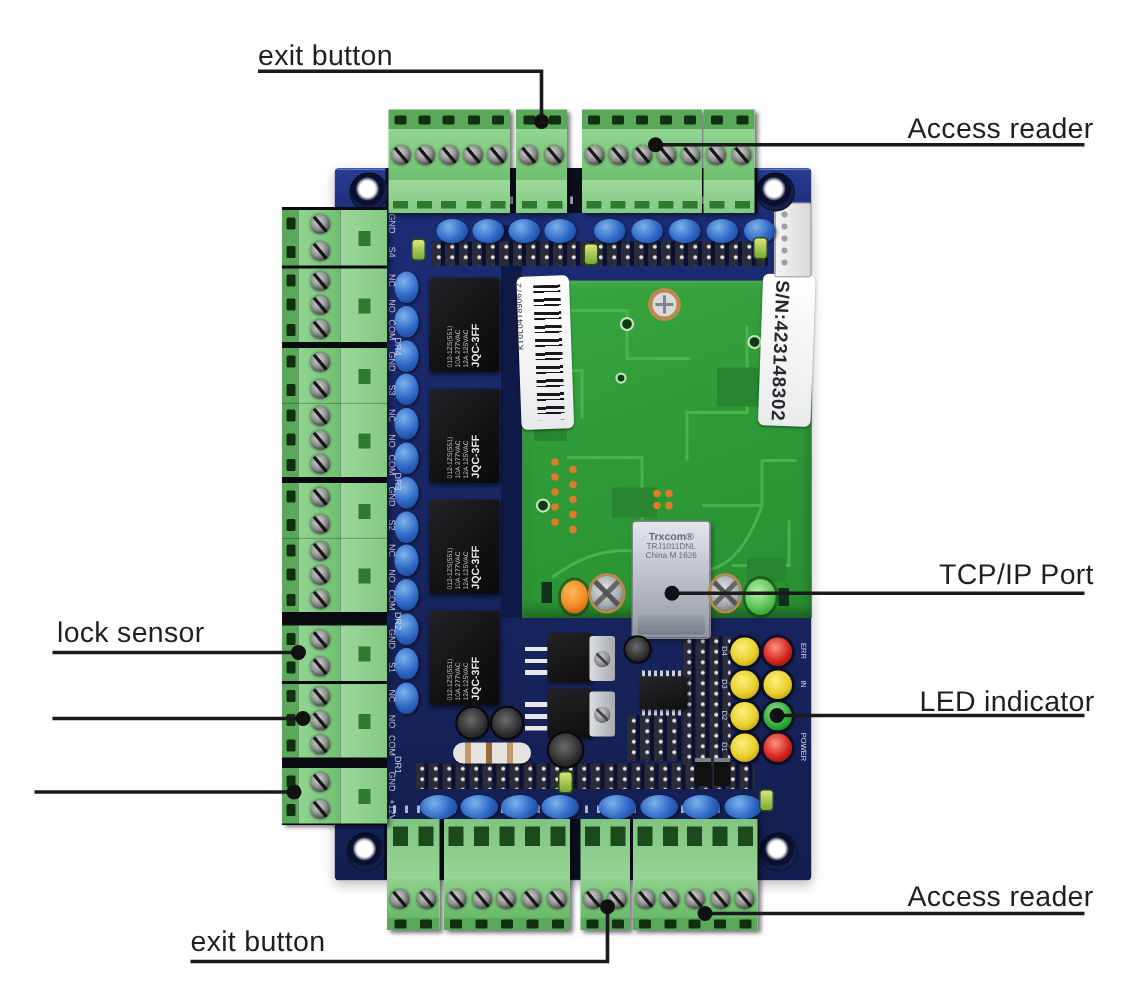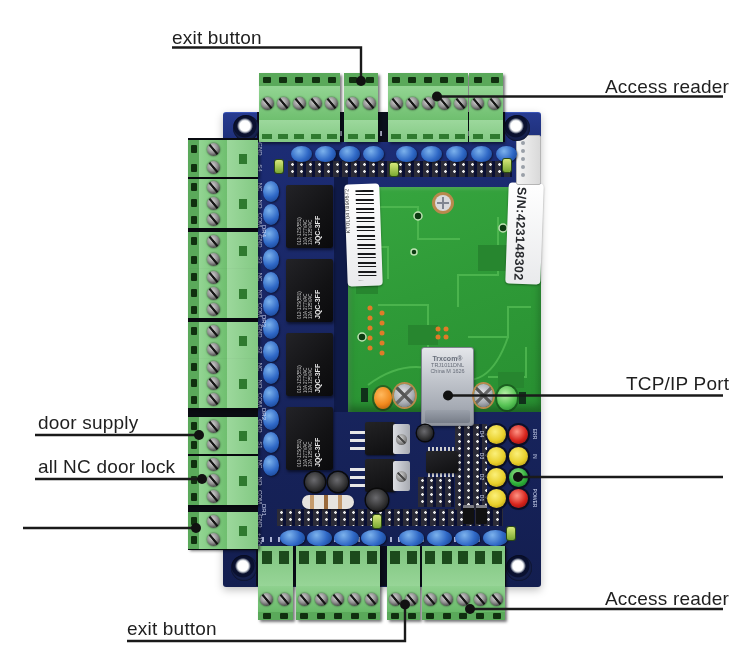--- a/index.html
+++ b/index.html
@@ -163,24 +163,24 @@
       <circle cx="405" cy="604.5" r="5"></circle>
       <circle cx="199" cy="435" r="5"></circle>
       <circle cx="202" cy="479" r="5"></circle>
       <circle cx="196" cy="528" r="5"></circle>
     </g>
   </svg>
 
   <div class="callout-label" style="left:172px;top:27px;">exit button</div>
   <div class="callout-label" style="left:605px;top:76px;">Access reader</div>
   <div class="callout-label" style="left:626px;top:373px;">TCP/IP Port</div>
+  <div class="callout-label" style="left:613px;top:458px;">LED indicator</div>
   <div class="callout-label" style="left:605px;top:588px;">Access reader</div>
   <div class="callout-label" style="left:127px;top:618px;">exit button</div>
-  <div class="callout-label" style="left:38px;top:412px;">door supply</div>
-  <div class="callout-label" style="left:38px;top:456px;">all NC door lock</div>
+  <div class="callout-label" style="left:38px;top:412px;">lock sensor</div>
 
 <div style="position: absolute; left: 188px; top: 138px; width: 70px; height: 412px; background: rgb(10, 12, 18); z-index: 7;"></div>
     <div style="position: absolute; left: 257px; top: 112px; width: 248px; height: 30px; background: rgb(11, 14, 28); z-index: 3;"></div>
     <div style="position: absolute; left: 256px; top: 546px; width: 250px; height: 40px; background: rgb(11, 14, 28); z-index: 7;"></div>
     <div style="position: absolute; left: 259px; top: 73px; width: 81px; height: 69px; z-index: 8; display: flex; box-shadow: rgba(5, 6, 10, 0.55) 2px 2px 3px; border-radius: 1px; flex-direction: column;">
       <div style="position: relative; display: flex; justify-content: space-around; align-items: center; height: 13px; background: rgb(90, 169, 90); flex-direction: row;">
         <div style="width: 8px; height: 6px; background: rgb(16, 48, 15); border-radius: 1px; flex: 0 0 auto;"></div>
         <div style="width: 8px; height: 6px; background: rgb(16, 48, 15); border-radius: 1px; flex: 0 0 auto;"></div>
         <div style="width: 8px; height: 6px; background: rgb(16, 48, 15); border-radius: 1px; flex: 0 0 auto;"></div>
         <div style="width: 8px; height: 6px; background: rgb(16, 48, 15); border-radius: 1px; flex: 0 0 auto;"></div>

